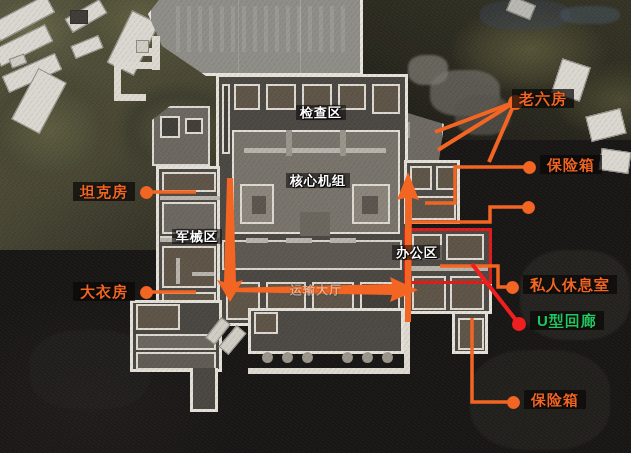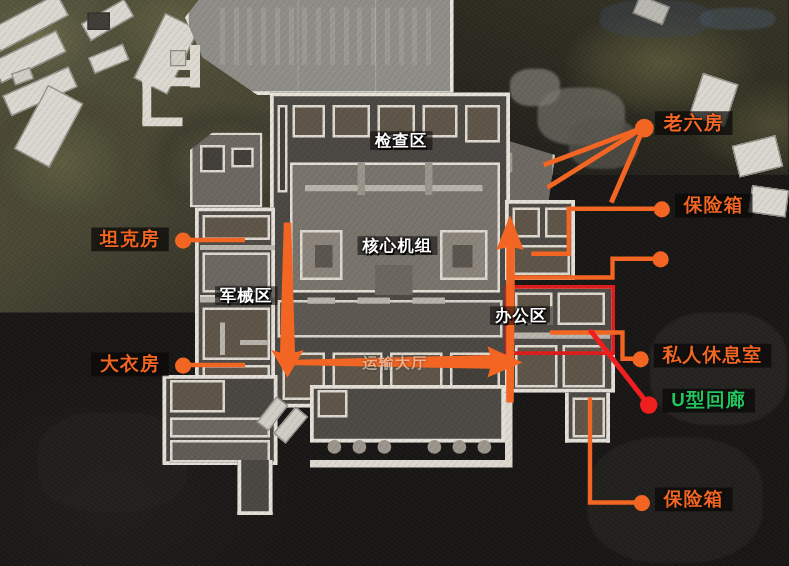--- a/index.html
+++ b/index.html
@@ -288,41 +288,41 @@
   <div class="dot" style="left:507px;top:396px;width:13px;height:13px;"></div>
   <div class="dot" style="left:140px;top:186px;width:13px;height:13px;"></div>
   <div class="dot" style="left:140px;top:286px;width:13px;height:13px;"></div>
 
   <div class="lbl orange" style="left:73px;top:182px;">
     <span>坦克房</span>
   </div>
   <div class="lbl orange" style="left:73px;top:282px;">
     <span>大衣房</span>
   </div>
-  <div class="lbl orange" style="left:524px;top:89px;align-items:center;">
+  <div class="lbl orange" style="left:512px;top:89px;align-items:center;">
     <span>老六房</span>
   </div>
   <div class="lbl orange" style="left:540px;top:155px;">
     <span>保险箱</span>
   </div>
   <div class="lbl orange" style="left:523px;top:275px;">
     <span>私人休息室</span>
   </div>
   <div class="lbl orange" style="left:524px;top:390px;">
     <span>保险箱</span>
   </div>
 
   <div class="lbl red" style="left:530px;top:311px;">
     <span>U型回廊</span>
   </div>
 
   <div class="lbl white" style="left:296px;top:105px;">
     <span>检查区</span>
   </div>
-  <div class="lbl white" style="left:286px;top:189px;">
+  <div class="lbl white" style="left:286px;top:173px;">
     <span>核心机组</span>
   </div>
   <div class="lbl white" style="left:172px;top:229px;">
     <span>军械区</span>
   </div>
   <div class="lbl white" style="left:392px;top:245px;">
     <span>办公区</span>
   </div>
 
   <div class="ghost" style="left:290px;top:282px;">

